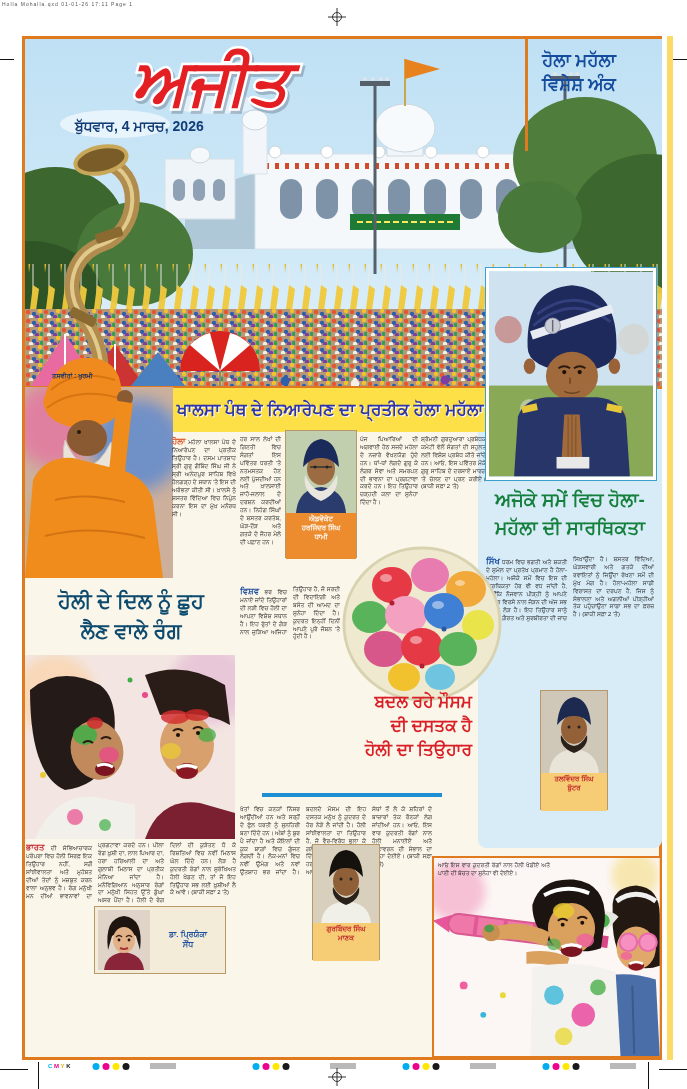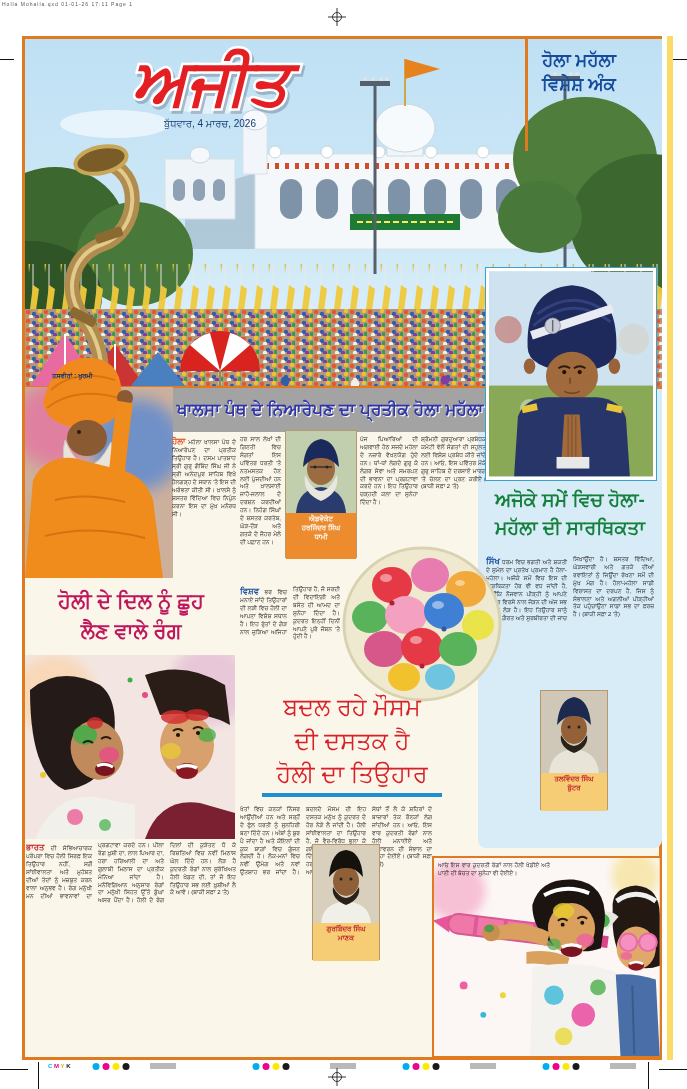--- a/index.html
+++ b/index.html
@@ -152,21 +152,21 @@
     </g>
   </svg>
 
   <div class="abs" style="left:25px;top:386px;width:637px;height:3px;background:#e07a1e;"></div>
 
   <div class="abs" style="left:478px;top:389px;width:184px;height:459px;background:#d8ecf8;border-radius:0 0 8px 8px;"></div>
 
   <svg class="abs" style="left:75px;top:42px;filter:drop-shadow(2px 3px 0 rgba(120,140,160,.55));" width="270" height="78" viewBox="0 0 270 78">
     <text x="135" y="62" font-size="64" font-weight="bold" font-style="italic" text-anchor="middle" fill="#e41f24" stroke="#ffffff" stroke-width="5" paint-order="stroke">ਅਜੀਤ</text>
   </svg>
-  <div class="abs" style="left:75px;top:118px;width:270px;text-align:center;font-size:10px;font-weight:normal;color:#123d77;">ਬੁੱਧਵਾਰ, 4 ਮਾਰਚ, 2026</div>
+  <div class="abs" style="left:75px;top:118px;width:270px;font-size:14px;font-weight:bold;color:#123d77;">ਬੁੱਧਵਾਰ, 4 ਮਾਰਚ, 2026</div>
   <div class="abs" style="left:525px;top:39px;width:3px;height:112px;background:#e07a1e;"></div>
   <div class="abs pl" style="left:516px;top:48px;width:126px;text-align:center;font-size:18px;line-height:1.35;font-weight:bold;color:#164c9e;">ਹੋਲਾ ਮਹੱਲਾ
 ਵਿਸ਼ੇਸ਼ ਅੰਕ</div>
 
   <svg class="abs" style="left:25px;top:140px;" width="148" height="438" viewBox="0 0 148 438">
     <defs>
       <clipPath id="mclip">
           <rect x="0" y="247" width="148" height="191"></rect>
         </clipPath>
       <filter id="blur8">
@@ -192,21 +192,21 @@
     <circle cx="54" cy="292" r="2" fill="#2a1a10"></circle>
     <path d="M40,300 Q62,350 86,302 Q94,332 62,354 Q32,332 40,300 Z" fill="#e8e4da" stroke="#cfc9bb"></path>
     <circle cx="100" cy="258" r="8" fill="#8a5a33"></circle>
     <path d="M92,332 Q96,290 100,262" stroke="#ef8c1c" stroke-width="16" fill="none"></path>
     <path d="M8,340 Q20,316 48,318 L96,330 Q120,336 128,360 L138,438 L0,438 Z" fill="#ef8c1c"></path>
     <path d="M30,360 Q60,352 100,362 M20,396 Q66,384 120,398" stroke="#d37212" stroke-width="2" fill="none"></path>
     <circle cx="70" cy="302" r="6" fill="#8a5a33"></circle>
   </svg>
   <div class="abs" style="left:52px;top:372px;width:110px;font-size:6.5px;font-weight:bold;color:#12306b;">ਤਸਵੀਰਾਂ : ਖੁਰਮੀ</div>
 
-  <div class="abs" style="left:173px;top:388px;width:314px;height:44px;background:#a3a3a3;display:flex;align-items:center;justify-content:center;">
+  <div class="abs" style="left:173px;top:388px;width:314px;height:44px;background:#fde047;display:flex;align-items:center;justify-content:center;">
     <span style="font-size:17px;font-weight:bold;color:#2f35a8;text-shadow:1px 1px 0 #fff;">ਖਾਲਸਾ ਪੰਥ ਦੇ ਨਿਆਰੇਪਣ ਦਾ ਪ੍ਰਤੀਕ ਹੋਲਾ ਮਹੱਲਾ</span>
   </div>
 
   <div class="abs bt" style="left:172px;top:436px;width:64px;height:142px;">
     <span class="lead" style="color:#d9531e;">ਹੋਲਾ</span><span> ਮਹੱਲਾ ਖਾਲਸਾ ਪੰਥ ਦੇ ਨਿਆਰੇਪਣ ਦਾ ਪ੍ਰਤੀਕ ਤਿਉਹਾਰ ਹੈ। ਦਸਮ ਪਾਤਸ਼ਾਹ ਸ੍ਰੀ ਗੁਰੂ ਗੋਬਿੰਦ ਸਿੰਘ ਜੀ ਨੇ ਸ੍ਰੀ ਅਨੰਦਪੁਰ ਸਾਹਿਬ ਵਿਖੇ ਹੋਲਗੜ੍ਹ ਦੇ ਸਥਾਨ 'ਤੇ ਇਸ ਦੀ ਅਰੰਭਤਾ ਕੀਤੀ ਸੀ। ਖ਼ਾਲਸੇ ਨੂੰ ਸ਼ਸਤਰ ਵਿੱਦਿਆ ਵਿਚ ਨਿਪੁੰਨ ਕਰਨਾ ਇਸ ਦਾ ਮੁੱਖ ਮਨੋਰਥ ਸੀ।</span>
   </div>
   <div class="abs bt" style="left:240px;top:436px;width:41px;height:142px;">ਹਰ ਸਾਲ ਲੱਖਾਂ ਦੀ ਗਿਣਤੀ ਵਿਚ ਸੰਗਤਾਂ ਇਸ ਪਵਿੱਤਰ ਧਰਤੀ 'ਤੇ ਨਤਮਸਤਕ ਹੋਣ ਲਈ ਪੁੱਜਦੀਆਂ ਹਨ ਅਤੇ ਖ਼ਾਲਸਾਈ ਜਾਹੋ-ਜਲਾਲ ਦੇ ਦਰਸ਼ਨ ਕਰਦੀਆਂ ਹਨ। ਨਿਹੰਗ ਸਿੰਘਾਂ ਦੇ ਸ਼ਸਤਰ ਕਰਤੱਬ, ਘੋੜ-ਦੌੜ ਅਤੇ ਗਤਕੇ ਦੇ ਜੌਹਰ ਮੇਲੇ ਦੀ ਪਛਾਣ ਹਨ।</div>
   <div class="abs bt" style="left:360px;top:436px;width:58px;height:142px;">ਪੰਜ ਪਿਆਰਿਆਂ ਦੀ ਅਗਵਾਈ ਹੇਠ ਸਜਦੇ ਮਹੱਲਾ ਦੇ ਨਜ਼ਾਰੇ ਵੇਖਣਯੋਗ ਹੁੰਦੇ ਹਨ। ਥਾਂ-ਥਾਂ ਲੱਗਦੇ ਗੁਰੂ ਕੇ ਲੰਗਰ ਸੇਵਾ ਅਤੇ ਸਮਰਪਣ ਦੀ ਭਾਵਨਾ ਦਾ ਪ੍ਰਗਟਾਵਾ ਕਰਦੇ ਹਨ। ਇਹ ਤਿਉਹਾਰ ਚੜ੍ਹਦੀ ਕਲਾ ਦਾ ਸੁਨੇਹਾ ਦਿੰਦਾ ਹੈ।</div>
   <div class="abs bt" style="left:421px;top:436px;width:65px;height:142px;">ਸ਼੍ਰੋਮਣੀ ਗੁਰਦੁਆਰਾ ਪ੍ਰਬੰਧਕ ਕਮੇਟੀ ਵੱਲੋਂ ਸੰਗਤਾਂ ਦੀ ਸਹੂਲਤ ਲਈ ਵਿਸ਼ੇਸ਼ ਪ੍ਰਬੰਧ ਕੀਤੇ ਜਾਂਦੇ ਹਨ। ਆਓ, ਇਸ ਪਵਿੱਤਰ ਮੌਕੇ ਗੁਰੂ ਸਾਹਿਬ ਦੇ ਦਰਸਾਏ ਮਾਰਗ 'ਤੇ ਚੱਲਣ ਦਾ ਪ੍ਰਣ ਕਰੀਏ। (ਬਾਕੀ ਸਫ਼ਾ 2 'ਤੇ)</div>
 
@@ -298,21 +298,21 @@
       <ellipse cx="44" cy="33" rx="6" ry="4"></ellipse>
         <ellipse cx="96" cy="60" rx="6" ry="4"></ellipse>
         <ellipse cx="74" cy="95" rx="6" ry="4"></ellipse>
         <ellipse cx="118" cy="38" rx="5" ry="3"></ellipse>
     </g>
     <circle cx="50" cy="58" r="2.5" fill="#b02030"></circle>
       <circle cx="102" cy="84" r="2.5" fill="#2a5aa0"></circle>
       <circle cx="80" cy="121" r="2.5" fill="#b02030"></circle>
   </svg>
 
-  <div class="abs pl" style="left:26px;top:586px;width:210px;text-align:center;font-size:21px;line-height:1.45;font-weight:bold;color:#be185d;">ਹੋਲੀ ਦੇ ਦਿਲ ਨੂੰ ਛੂਹ
+  <div class="abs pl" style="left:26px;top:586px;width:210px;text-align:center;font-size:21px;line-height:1.45;font-weight:bold;color:#0c4a6e;">ਹੋਲੀ ਦੇ ਦਿਲ ਨੂੰ ਛੂਹ
 ਲੈਣ ਵਾਲੇ ਰੰਗ</div>
 
   <svg class="abs" style="left:25px;top:655px;" width="210" height="184" viewBox="0 0 210 184">
     <defs>
         <filter id="blur6">
           <feGaussianBlur stdDeviation="6"></feGaussianBlur>
         </filter>
       </defs>
     <rect width="210" height="184" fill="#f3e6e2"></rect>
     <circle cx="30" cy="40" r="40" fill="#f8d8b8" filter="url(#blur6)"></circle>
@@ -342,21 +342,21 @@
     <path d="M120,184 Q135,142 175,148 L210,158 L210,184 Z" fill="#7a2030"></path>
     <circle cx="120" cy="40" r="3" fill="#e84a8a"></circle>
       <circle cx="105" cy="25" r="2.5" fill="#3fae46"></circle>
       <circle cx="18" cy="120" r="3" fill="#e8c838"></circle>
   </svg>
 
   <div class="abs bt cols2" style="left:240px;top:586px;width:100px;height:100px;">
     <span class="lead" style="color:#1f4f9e;">ਵਿਸ਼ਵ</span><span> ਭਰ ਵਿਚ ਮਨਾਏ ਜਾਂਦੇ ਤਿਉਹਾਰਾਂ ਦੀ ਲੜੀ ਵਿਚ ਹੋਲੀ ਦਾ ਆਪਣਾ ਵਿਸ਼ੇਸ਼ ਸਥਾਨ ਹੈ। ਇਹ ਰੁੱਤਾਂ ਦੇ ਗੇੜ ਨਾਲ ਜੁੜਿਆ ਅਜਿਹਾ ਤਿਉਹਾਰ ਹੈ, ਜੋ ਸਰਦੀ ਦੀ ਵਿਦਾਇਗੀ ਅਤੇ ਬਸੰਤ ਦੀ ਆਮਦ ਦਾ ਸੁਨੇਹਾ ਦਿੰਦਾ ਹੈ। ਕੁਦਰਤ ਇਨ੍ਹੀਂ ਦਿਨੀਂ ਆਪਣੇ ਪੂਰੇ ਜੋਬਨ 'ਤੇ ਹੁੰਦੀ ਹੈ।</span>
   </div>
 
-  <div class="abs pl" style="left:232px;top:690px;width:240px;text-align:center;font-size:24px;line-height:1.4;font-weight:normal;color:#d92027;">ਬਦਲ ਰਹੇ ਮੌਸਮ
+  <div class="abs pl" style="left:232px;top:690px;width:240px;text-align:right;font-size:17px;line-height:1.4;font-weight:bold;color:#d92027;">ਬਦਲ ਰਹੇ ਮੌਸਮ
 ਦੀ ਦਸਤਕ ਹੈ
 ਹੋਲੀ ਦਾ ਤਿਉਹਾਰ</div>
   <div class="abs" style="left:262px;top:793px;width:180px;height:4px;background:#1e8fd2;"></div>
 
   <div class="abs bt cols3" style="left:240px;top:806px;width:192px;height:248px;">ਖੇਤਾਂ ਵਿਚ ਕਣਕਾਂ ਨਿੱਸਰ ਆਉਂਦੀਆਂ ਹਨ ਅਤੇ ਸਰ੍ਹੋਂ ਦੇ ਫੁੱਲ ਧਰਤੀ ਨੂੰ ਸੁਨਹਿਰੀ ਬਣਾ ਦਿੰਦੇ ਹਨ। ਅੰਬਾਂ ਨੂੰ ਬੂਰ ਪੈ ਜਾਂਦਾ ਹੈ ਅਤੇ ਕੋਇਲਾਂ ਦੀ ਕੂਕ ਬਾਗ਼ਾਂ ਵਿਚ ਗੂੰਜਣ ਲੱਗਦੀ ਹੈ। ਲੋਕ-ਮਨਾਂ ਵਿਚ ਨਵੀਂ ਉਮੰਗ ਅਤੇ ਨਵਾਂ ਉਤਸ਼ਾਹ ਭਰ ਜਾਂਦਾ ਹੈ। ਬਦਲਦੇ ਮੌਸਮ ਦੀ ਇਹ ਦਸਤਕ ਮਨੁੱਖ ਨੂੰ ਕੁਦਰਤ ਦੇ ਹੋਰ ਨੇੜੇ ਲੈ ਜਾਂਦੀ ਹੈ। ਹੋਲੀ ਸਾਂਝੀਵਾਲਤਾ ਦਾ ਤਿਉਹਾਰ ਹੈ, ਜੋ ਵੈਰ-ਵਿਰੋਧ ਭੁਲਾ ਕੇ ਗਲੇ ਮਿਲਣ ਦੀ ਪ੍ਰੇਰਨਾ ਦਿੰਦਾ ਹੈ। ਰੰਗਾਂ ਦੀ ਇਸ ਰੁੱਤੇ ਹਰ ਪਾਸੇ ਖੇੜਾ ਹੀ ਖੇੜਾ ਨਜ਼ਰ ਆਉਂਦਾ ਹੈ। ਪਿੰਡਾਂ ਦੀਆਂ ਸੱਥਾਂ ਤੋਂ ਲੈ ਕੇ ਸ਼ਹਿਰਾਂ ਦੇ ਬਾਜ਼ਾਰਾਂ ਤੱਕ ਰੌਣਕਾਂ ਲੱਗ ਜਾਂਦੀਆਂ ਹਨ। ਆਓ, ਇਸ ਵਾਰ ਕੁਦਰਤੀ ਰੰਗਾਂ ਨਾਲ ਹੋਲੀ ਮਨਾਈਏ ਅਤੇ ਵਾਤਾਵਰਨ ਦੀ ਸੰਭਾਲ ਦਾ ਸੁਨੇਹਾ ਦੇਈਏ। (ਬਾਕੀ ਸਫ਼ਾ 2 'ਤੇ)</div>
   <div class="abs authorbox" style="left:312px;top:844px;width:68px;height:116px;">
     <svg width="66" height="78" viewBox="0 0 66 78">
       <rect width="66" height="78" fill="#d8d0bc"></rect>
       <path d="M8,78 Q10,58 33,56 Q56,58 58,78 Z" fill="#f0efe8"></path>
       <ellipse cx="33" cy="36" rx="13" ry="15" fill="#8f5f38"></ellipse>
@@ -364,20 +364,34 @@
       <path d="M20,42 Q33,64 46,42 Q48,54 33,60 Q18,54 20,42 Z" fill="#2a211a"></path>
       <circle cx="28" cy="34" r="1.5" fill="#222"></circle>
         <circle cx="38" cy="34" r="1.5" fill="#222"></circle>
     </svg>
     <div class="caption pl" style="background:#f6cd74;height:36px;font-size:7px;color:#c3232a;padding-top:2px;">ਗੁਰਬਿੰਦਰ ਸਿੰਘ
 ਮਾਣਕ</div>
   </div>
 
   <div class="abs bt cols3" style="left:26px;top:842px;width:210px;height:214px;">
     <span class="lead" style="color:#c3232a;">ਭਾਰਤ</span><span> ਦੀ ਸੱਭਿਆਚਾਰਕ ਪਰੰਪਰਾ ਵਿਚ ਹੋਲੀ ਸਿਰਫ਼ ਇਕ ਤਿਉਹਾਰ ਨਹੀਂ, ਸਗੋਂ ਸਾਂਝੀਵਾਲਤਾ ਅਤੇ ਮੁਹੱਬਤ ਦੀਆਂ ਤੰਦਾਂ ਨੂੰ ਮਜ਼ਬੂਤ ਕਰਨ ਵਾਲਾ ਅਨੁਭਵ ਹੈ। ਰੰਗ ਮਨੁੱਖੀ ਮਨ ਦੀਆਂ ਭਾਵਨਾਵਾਂ ਦਾ ਪ੍ਰਗਟਾਵਾ ਕਰਦੇ ਹਨ। ਪੀਲਾ ਰੰਗ ਖ਼ੁਸ਼ੀ ਦਾ, ਲਾਲ ਪਿਆਰ ਦਾ, ਹਰਾ ਹਰਿਆਲੀ ਦਾ ਅਤੇ ਗੁਲਾਬੀ ਮਿਠਾਸ ਦਾ ਪ੍ਰਤੀਕ ਮੰਨਿਆ ਜਾਂਦਾ ਹੈ। ਮਨੋਵਿਗਿਆਨ ਅਨੁਸਾਰ ਰੰਗਾਂ ਦਾ ਮਨੁੱਖੀ ਸਿਹਤ ਉੱਤੇ ਡੂੰਘਾ ਅਸਰ ਪੈਂਦਾ ਹੈ। ਹੋਲੀ ਦੇ ਰੰਗ ਦਿਲਾਂ ਦੀ ਕੁੜੱਤਣ ਧੋ ਕੇ ਰਿਸ਼ਤਿਆਂ ਵਿਚ ਨਵੀਂ ਮਿਠਾਸ ਘੋਲ ਦਿੰਦੇ ਹਨ। ਲੋੜ ਹੈ ਕੁਦਰਤੀ ਰੰਗਾਂ ਨਾਲ ਸੁਰੱਖਿਅਤ ਹੋਲੀ ਖੇਡਣ ਦੀ, ਤਾਂ ਜੋ ਇਹ ਤਿਉਹਾਰ ਸਭ ਲਈ ਖ਼ੁਸ਼ੀਆਂ ਲੈ ਕੇ ਆਵੇ। (ਬਾਕੀ ਸਫ਼ਾ 2 'ਤੇ)</span>
+  </div>
+  <div class="abs authorbox" style="left:94px;top:906px;width:132px;height:68px;display:flex;align-items:center;gap:4px;padding:3px;">
+    <svg width="52" height="60" viewBox="0 0 52 60">
+      <rect width="52" height="60" fill="#e0d4c8"></rect>
+      <path d="M6,60 Q8,44 26,42 Q44,44 46,60 Z" fill="#8a2438"></path>
+      <path d="M10,40 Q6,8 26,6 Q46,8 42,40 L38,26 Q26,18 14,26 Z" fill="#1e1410"></path>
+      <ellipse cx="26" cy="30" rx="11" ry="13" fill="#e2b188"></ellipse>
+      <path d="M18,27 Q21,24 24,27 M28,27 Q31,24 34,27" stroke="#3a241a" stroke-width="1.5" fill="none"></path>
+      <circle cx="21" cy="30" r="1.4" fill="#201008"></circle>
+        <circle cx="31" cy="30" r="1.4" fill="#201008"></circle>
+      <path d="M22,38 Q26,40 30,38" stroke="#a8303a" stroke-width="2" fill="none"></path>
+    </svg>
+    <div class="caption pl" style="flex:1;font-size:8px;color:#1f4f9e;">ਡਾ. ਪ੍ਰਿਯੰਕਾ
+ਸੌਂਧ</div>
   </div>
 
   <div class="abs" style="left:432px;top:856px;width:230px;height:202px;border:2px solid #e07a1e;box-sizing:border-box;">
     <svg width="226" height="198" viewBox="0 0 230 202">
       <defs>
           <filter id="blur5">
             <feGaussianBlur stdDeviation="5"></feGaussianBlur>
           </filter>
         </defs>
       <rect width="230" height="202" fill="#fcf6f4"></rect>

